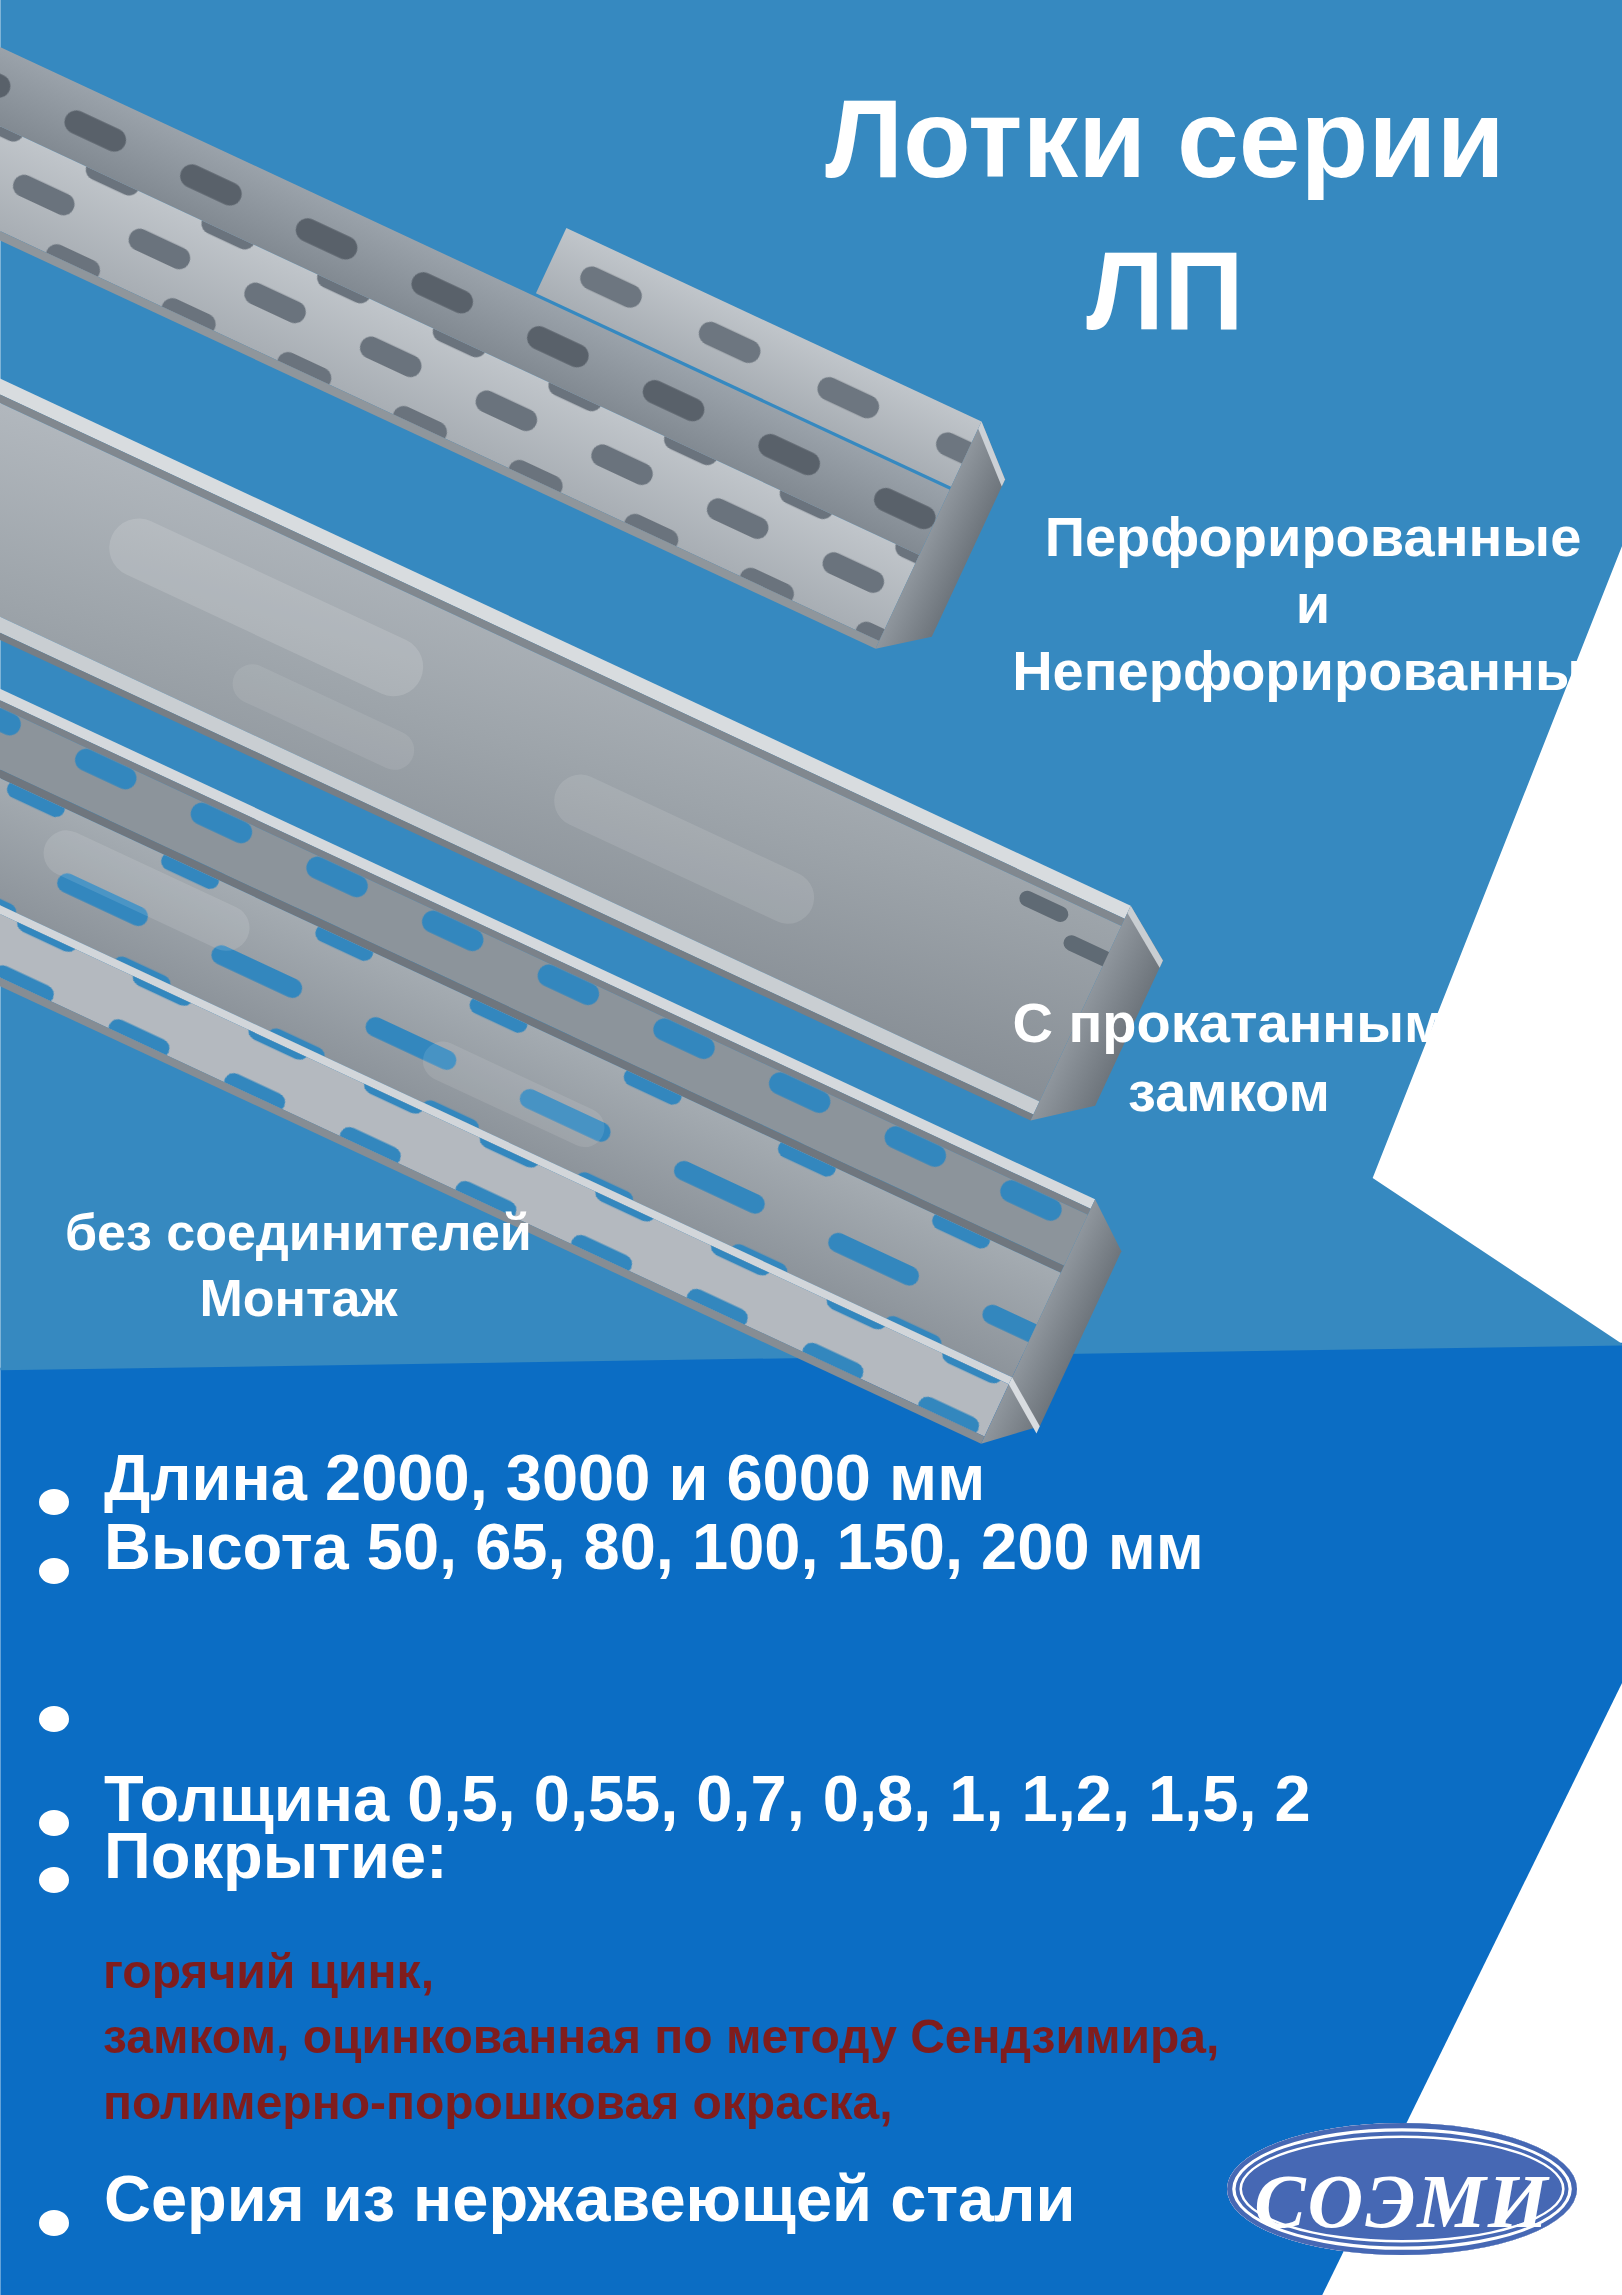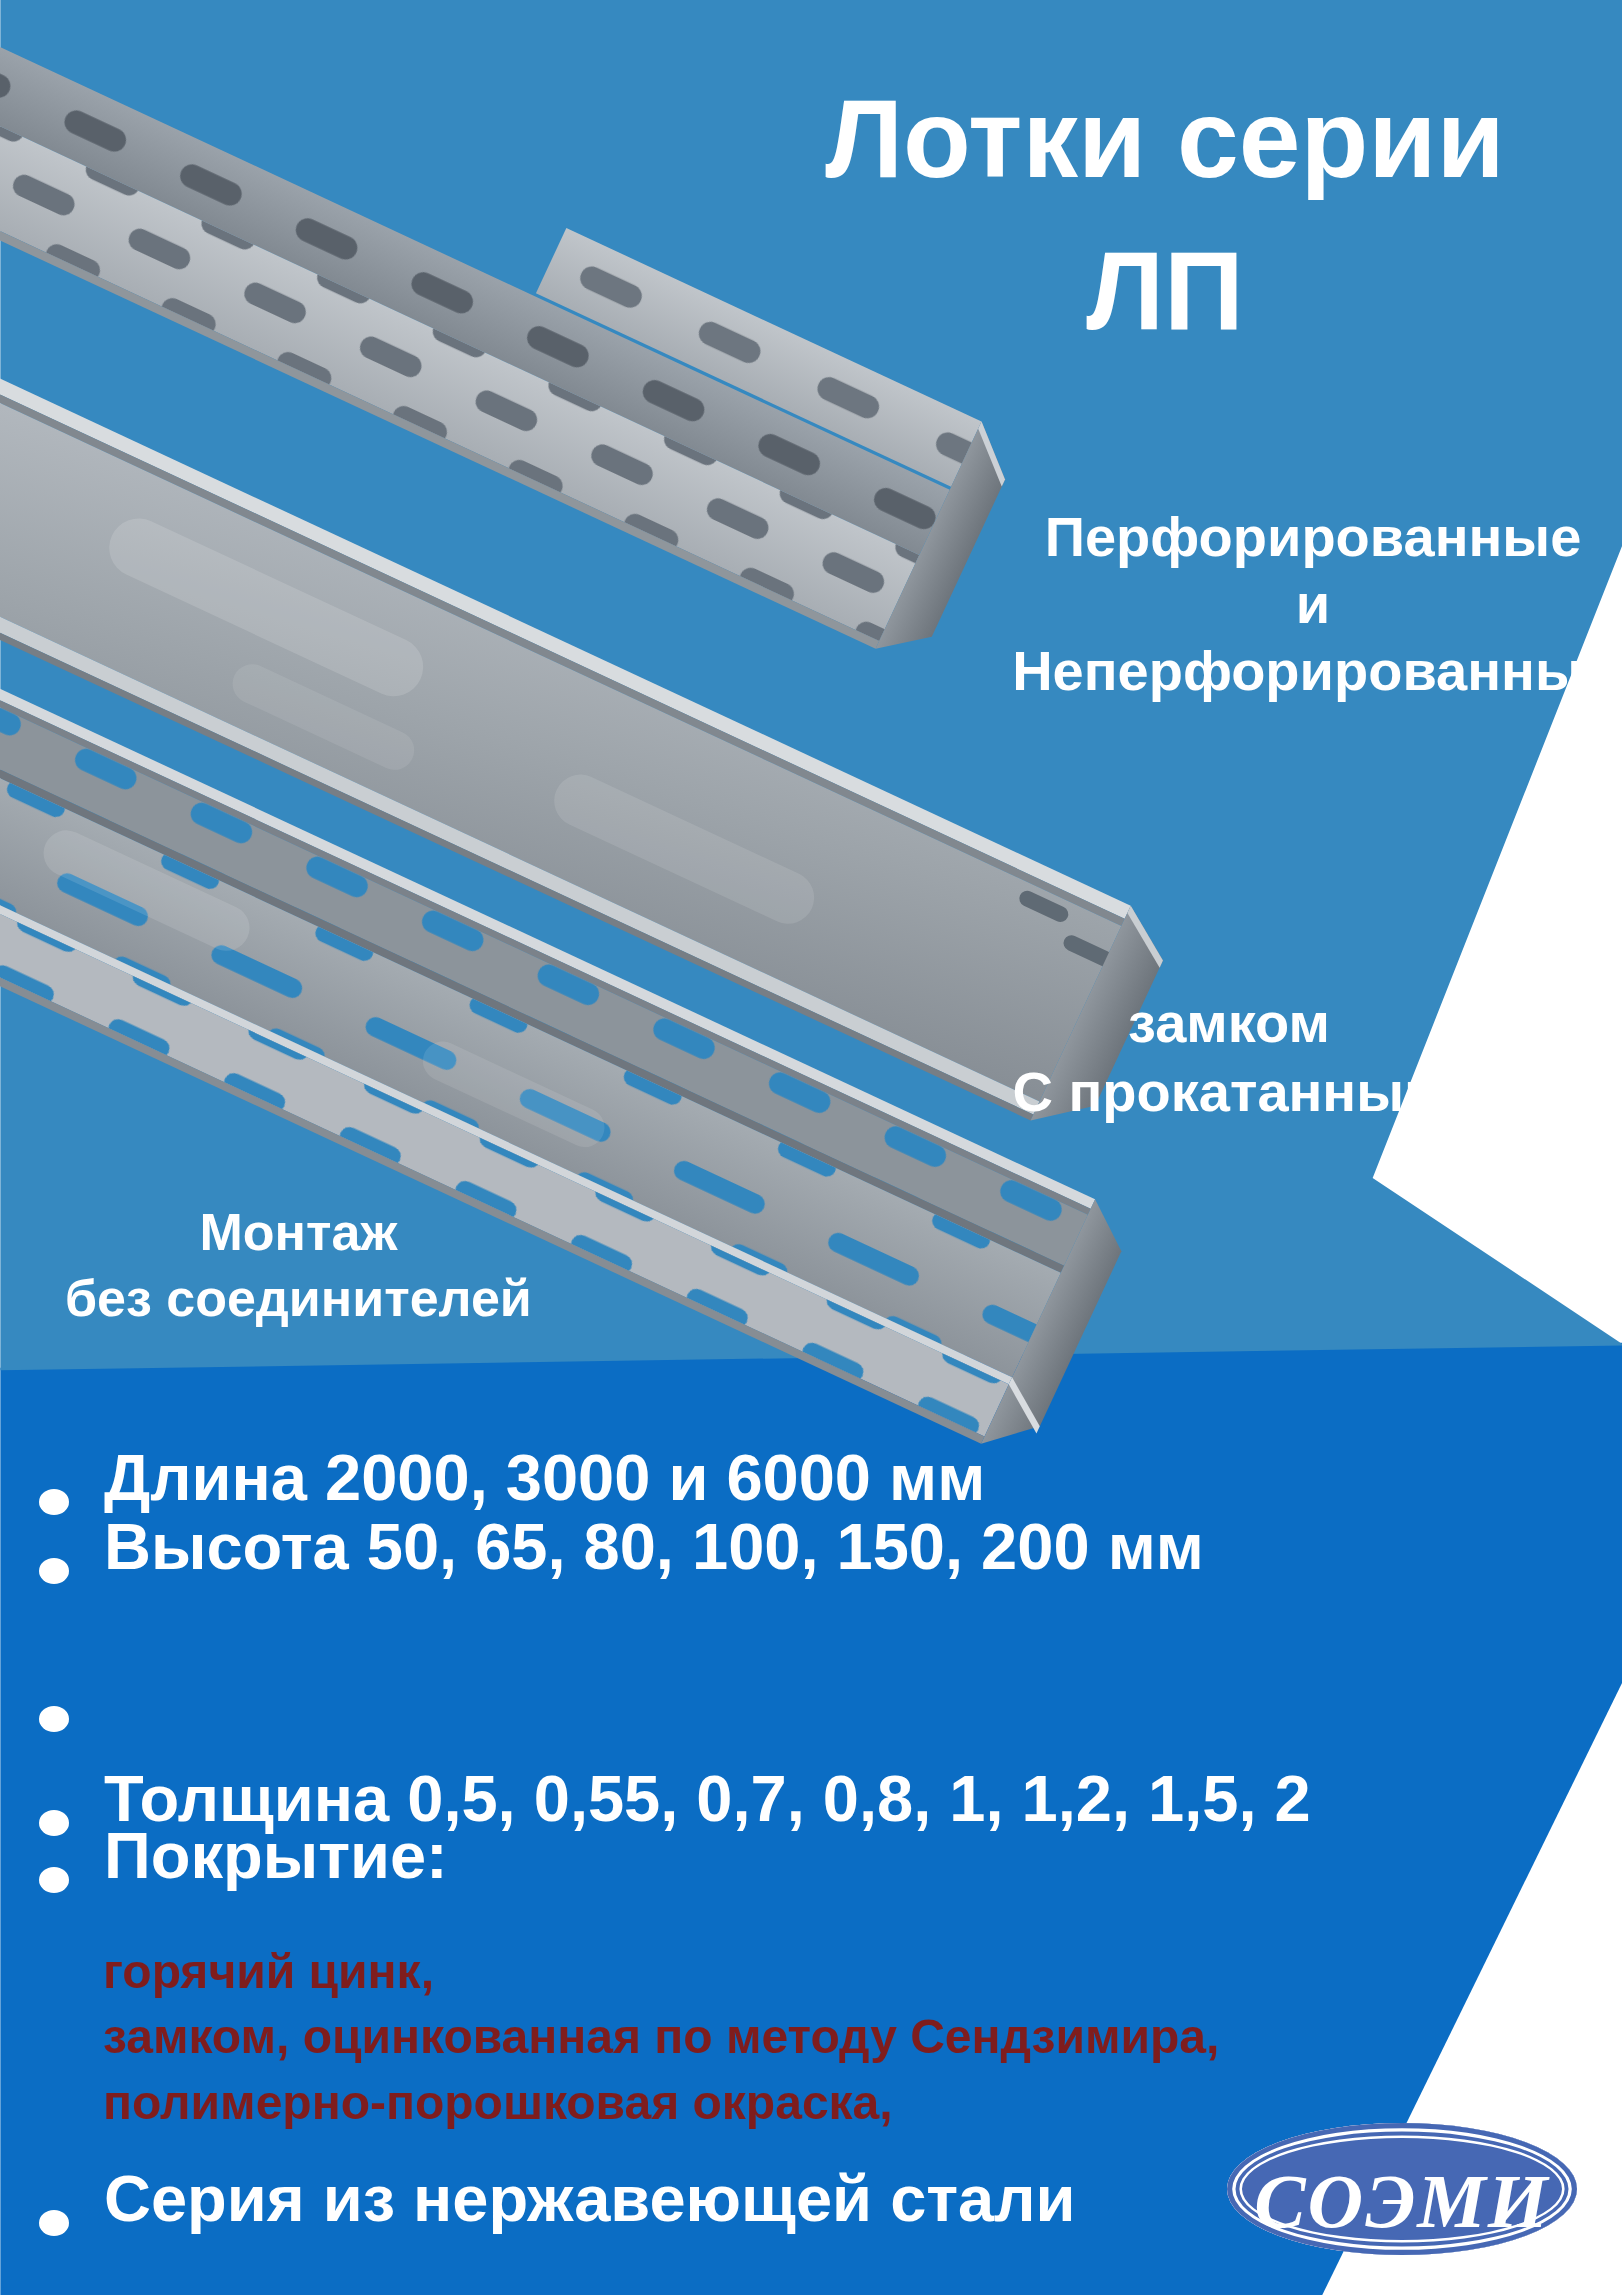--- a/index.html
+++ b/index.html
@@ -154,27 +154,27 @@
   <div>ЛП</div>
 </div>
 
 <div id="label-perforated" class="txt">
   <div>Перфорированные</div>
   <div>и</div>
   <div>Неперфорированные</div>
 </div>
 
 <div id="label-lock" class="txt">
+  <div>С прокатанным</div>
   <div>замком</div>
-  <div>С прокатанным</div>
 </div>
 
 <div id="label-mounting" class="txt">
+  <div>без соединителей</div>
   <div>Монтаж</div>
-  <div>без соединителей</div>
 </div>
 
 <div class="feature-row" style="top:1450px">
   <div class="dot"></div>
   <div class="ftext">Длина 2000, 3000 и 6000 мм</div>
 </div>
 <div class="feature-row" style="top:1519px">
   <div class="dot"></div>
   <div class="ftext">Высота 50, 65, 80, 100, 150, 200 мм</div>
 </div>

